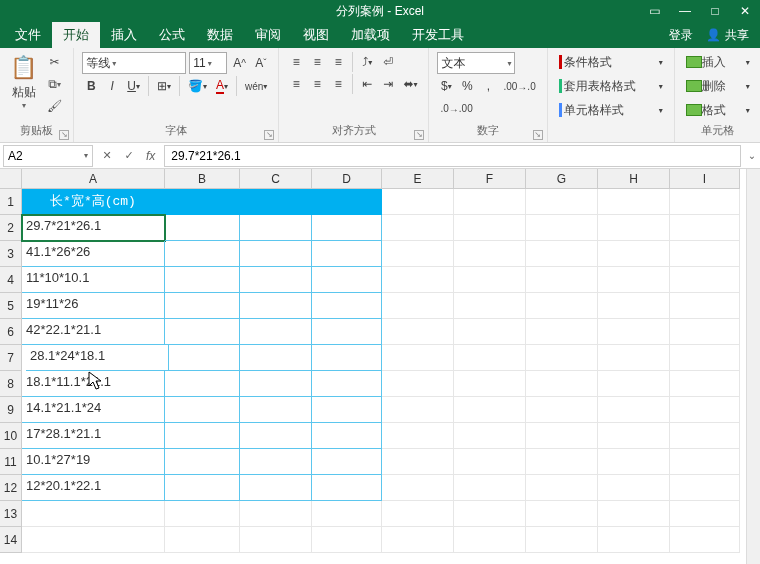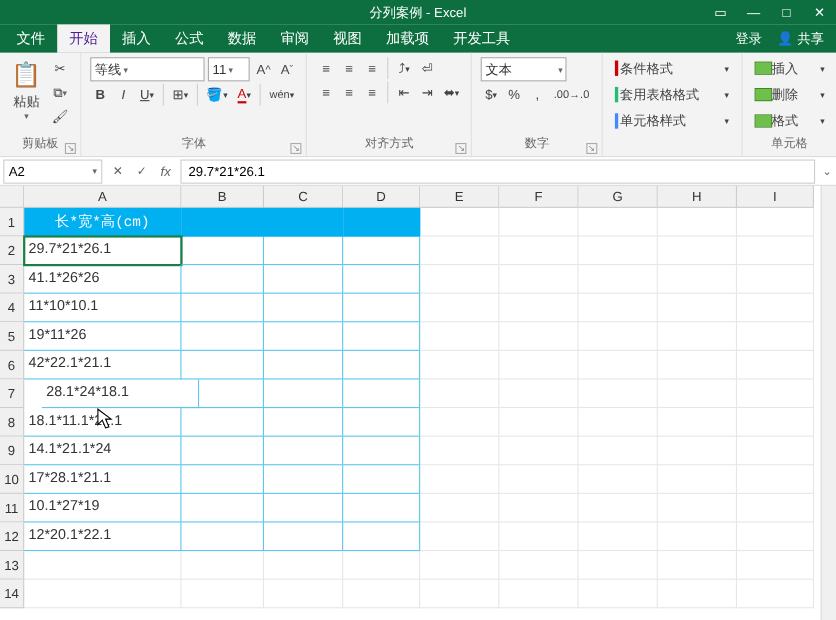--- a/index.html
+++ b/index.html
@@ -3,21 +3,21 @@
 <meta charset="utf-8">
 <style>
 *{margin:0;padding:0;box-sizing:border-box;font-family:"Microsoft YaHei","Segoe UI",sans-serif;-webkit-font-smoothing:antialiased}
 body{background:#fff;width:760px;height:564px;overflow:hidden;font-size:12px}
 .titlebar{height:22px;background:#0d6f3f;display:flex;align-items:center;justify-content:center;position:relative;color:#fff}
 .titlebar .title{font-size:12px;text-align:center;color:#fff}
 .titlebar .wc{position:absolute;right:0;display:flex}
 .titlebar .wc div{width:30px;height:22px;display:flex;align-items:center;justify-content:center;color:#fff;cursor:pointer;font-size:12px}
 .ribbon-tabs{height:26px;background:#0d6f3f;display:flex;align-items:center;padding:0 4px;color:#fff;font-size:13px}
 .ribbon-tabs .tab{padding:4px 11px;cursor:pointer}
-.ribbon-tabs .tab.active{background:#f3f3f3;color:#4c1d95}
+.ribbon-tabs .tab.active{background:#f3f3f3;color:#14532d}
 .ribbon-tabs .spacer{flex:1}
 .ribbon-tabs .right-item{padding:4px 7px;font-size:12px}
 .ribbon{height:95px;background:#f3f3f3;border-bottom:1px solid #d6d6d6;display:flex}
 .group{border-right:1px solid #e0e0e0;padding:2px 6px;display:flex;flex-direction:column;justify-content:space-between;position:relative}
 .group-body{flex:1;display:flex;align-items:flex-start}
 .group-label{text-align:center;font-size:11px;color:#666;padding-bottom:2px;position:relative}
 .group-label .launcher{position:absolute;right:-2px;bottom:0px;font-size:8px;color:#888;border:1px solid #aaa;width:10px;height:10px;line-height:8px;cursor:pointer;text-align:center}
 .big-btn{display:flex;flex-direction:column;align-items:center;padding:4px 4px;cursor:pointer;color:#444}
 .big-btn .ico{width:28px;height:28px;font-size:22px;display:flex;align-items:center;justify-content:center;margin-bottom:2px}
 .col{display:flex;flex-direction:column;gap:2px;padding:2px}
@@ -181,20 +181,25 @@
         <div class="sel" style="width:78px">
             <span>文本</span>
             <span class="dd" style="margin-left:auto">▾</span>
           </div>
         <div class="row">
           <div class="tbtn">$<span style="font-size:8px"> ▾</span></div>
           <div class="tbtn">%</div>
           <div class="tbtn">,</div>
           <div class="tbtn">
               <span style="font-size:10px">.00→.0</span>
+            </div>
+        </div>
+        <div class="row">
+          <div class="tbtn">
+              <span style="font-size:10px">.0→.00</span>
             </div>
         </div>
       </div>
     </div>
     <div class="group-label"><span>数字</span><span class="launcher">↘</span></div>
   </div>
 
   <div class="group">
     <div class="group-body">
       <div class="col" style="gap:4px">
@@ -333,21 +338,21 @@
       <div class="cell" style="left: 648px; top: 104px; width: 70px;"></div>
       <div class="cell data-border" style="left: 0px; top: 130px; width: 143px;">42*22.1*21.1</div>
       <div class="cell data-border" style="left: 143px; top: 130px; width: 75px;"></div>
       <div class="cell data-border" style="left: 218px; top: 130px; width: 72px;"></div>
       <div class="cell data-border" style="left: 290px; top: 130px; width: 70px;"></div>
       <div class="cell" style="left: 360px; top: 130px; width: 72px;"></div>
       <div class="cell" style="left: 432px; top: 130px; width: 72px;"></div>
       <div class="cell" style="left: 504px; top: 130px; width: 72px;"></div>
       <div class="cell" style="left: 576px; top: 130px; width: 72px;"></div>
       <div class="cell" style="left: 648px; top: 130px; width: 70px;"></div>
-      <div class="cell data-border" style="left: 16px; top: 156px; width: 143px;">28.1*24*18.1</div>
+      <div class="cell data-border" style="left: 4px; top: 156px; width: 143px;">28.1*24*18.1</div>
       <div class="cell data-border" style="left: 143px; top: 156px; width: 75px;"></div>
       <div class="cell data-border" style="left: 218px; top: 156px; width: 72px;"></div>
       <div class="cell data-border" style="left: 290px; top: 156px; width: 70px;"></div>
       <div class="cell" style="left: 360px; top: 156px; width: 72px;"></div>
       <div class="cell" style="left: 432px; top: 156px; width: 72px;"></div>
       <div class="cell" style="left: 504px; top: 156px; width: 72px;"></div>
       <div class="cell" style="left: 576px; top: 156px; width: 72px;"></div>
       <div class="cell" style="left: 648px; top: 156px; width: 70px;"></div>
       <div class="cell data-border" style="left: 0px; top: 182px; width: 143px;">18.1*11.1*21.1</div>
       <div class="cell data-border" style="left: 143px; top: 182px; width: 75px;"></div>

